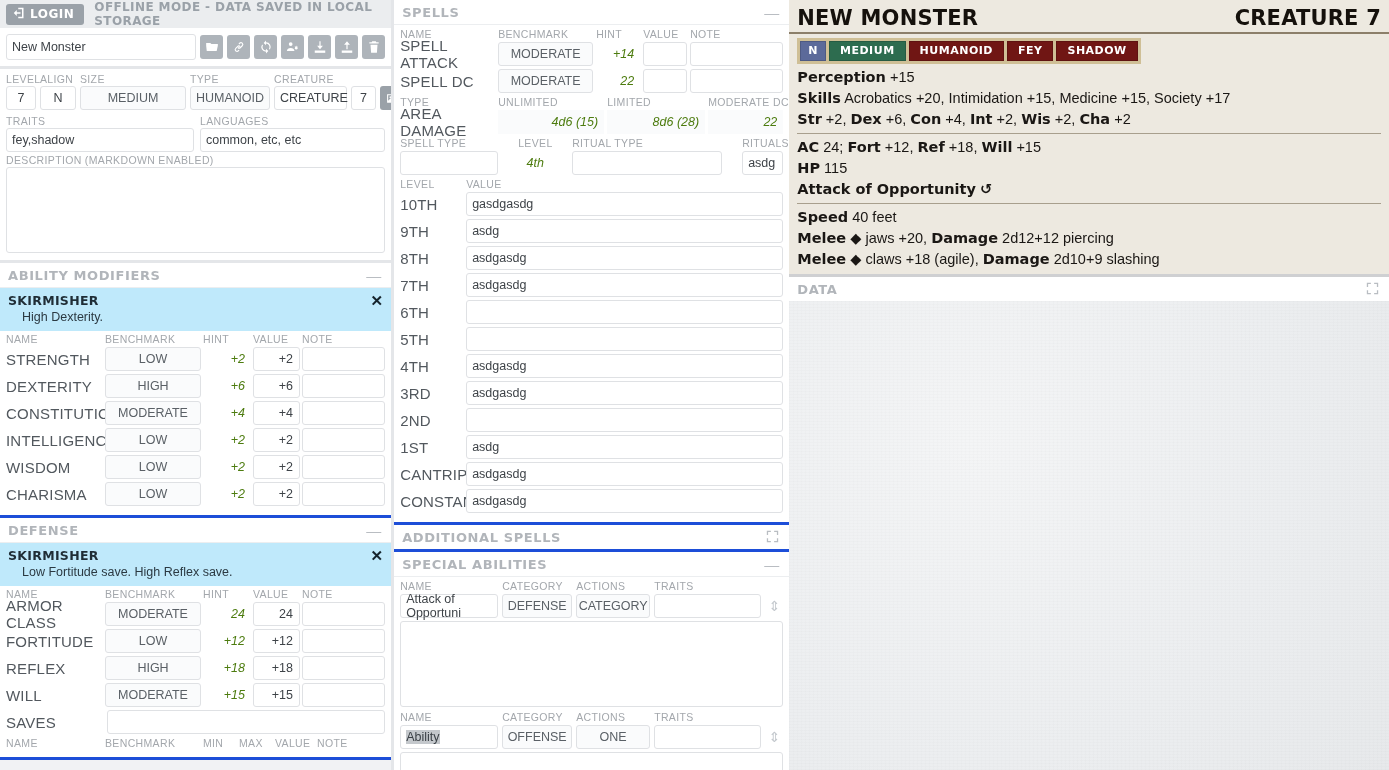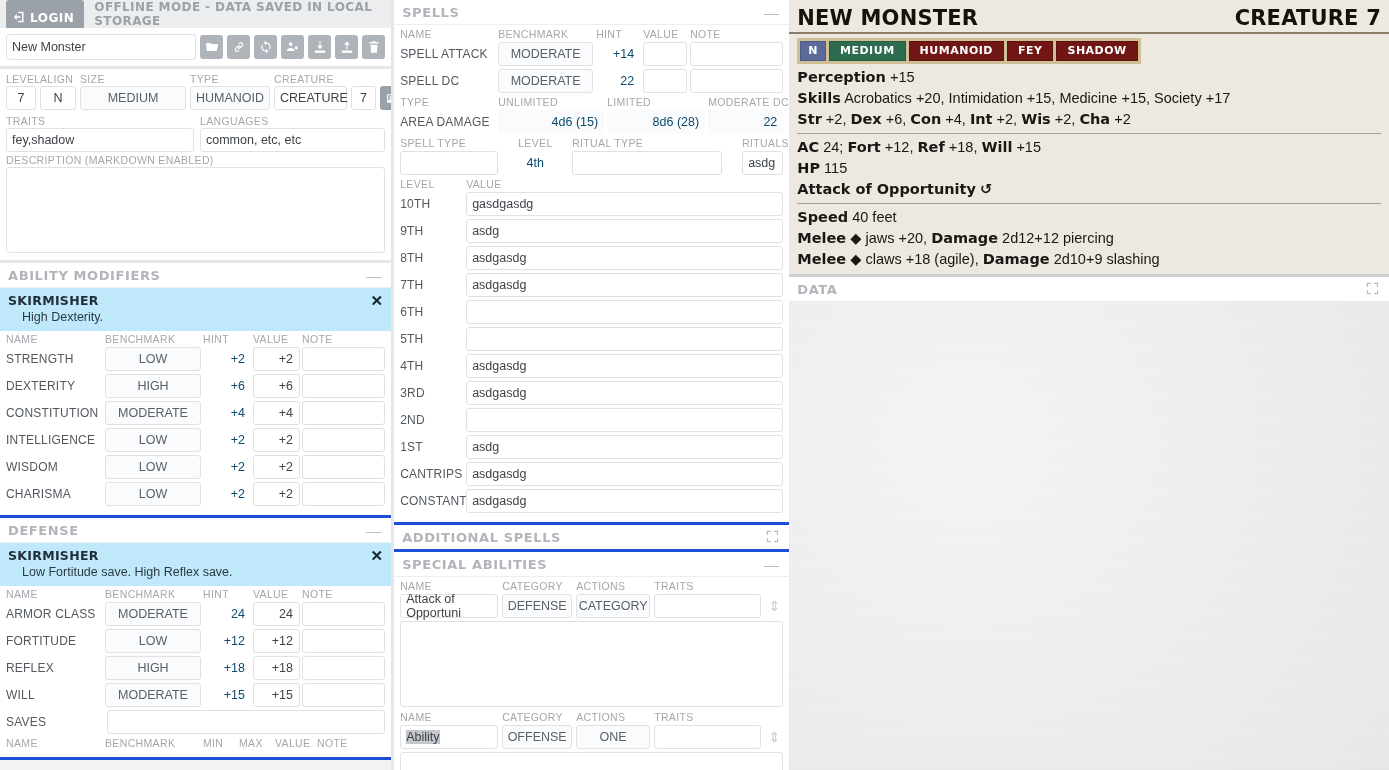--- a/index.html
+++ b/index.html
@@ -18,25 +18,25 @@
   }
   .fld {
     border: 1px solid #dfe1e4; background: #fff; border-radius: 3px;
     height: 24px; font-size: 12.5px; color: #3e4348; padding: 0 5px;
     font-family: "Liberation Sans", sans-serif; width: 100%;
     display: flex; align-items: center;
   }
   .fld.ro { background: #fafbfc; color: #5a6066; justify-content: center; }
   .fld.num { justify-content: center; }
   .fld.rt { justify-content: flex-end; padding-right: 6px; }
-  .plain { font-size: 12.5px; color: #0c4a6e; display: flex; align-items: center;
-           height: 24px; }
+  .plain { font-size: 12.5px; color: #4d7c0f; display: flex; align-items: center;
+           height: 24px; font-style: italic; }
   .plain.rt { justify-content: flex-end; padding-right: 6px; }
   .plain.ctr { justify-content: center; }
-  .rowlabel { font-size: 12px; color: #52585e; letter-spacing: .2px;
+  .rowlabel { font-size: 15px; color: #52585e; letter-spacing: .2px;
               text-transform: uppercase; display:flex; align-items:center; height:24px;}
 
   
   .panel { background: #fff; border-bottom: 3px solid #1d4ed8; }
   .panel-head {
     display: flex; align-items: center; justify-content: space-between;
     padding: 5px 10px 4px 8px; background: #fff;
     border-bottom: 1px solid #eceef0;
   }
   .panel-title {
@@ -48,21 +48,21 @@
 
   
   .col-left { width: 392px; height: 770px; background: #f1f2f4;
               display: flex; flex-direction: column; overflow: hidden; }
   .topbar {
     height: 28px; display: flex; align-items: center; gap: 10px;
     padding: 0 6px; background: #ebedef;
   }
   .login-btn {
     background: #9aa1a8; color: #fff; font-weight: bold; font-size: 12px;
-    letter-spacing: .5px; padding: 11px 10px 3px 7px; border-radius: 3px;
+    letter-spacing: .5px; padding: 3px 10px 3px 7px; border-radius: 3px;
     display: flex; align-items: center; gap: 5px; cursor: pointer;
     font-family: "DejaVu Sans", sans-serif;
   }
   .offline-txt {
     font-family: "DejaVu Sans", sans-serif; font-weight: bold; font-size: 12px;
     color: #9aa1a8; letter-spacing: .4px;
   }
   .namebar { display: flex; align-items: center; gap: 4px; padding: 6px 6px;
              background: #fff; border-bottom: 3px solid #e4e6e9; }
   .name-input { flex: 1; height: 26px; }

